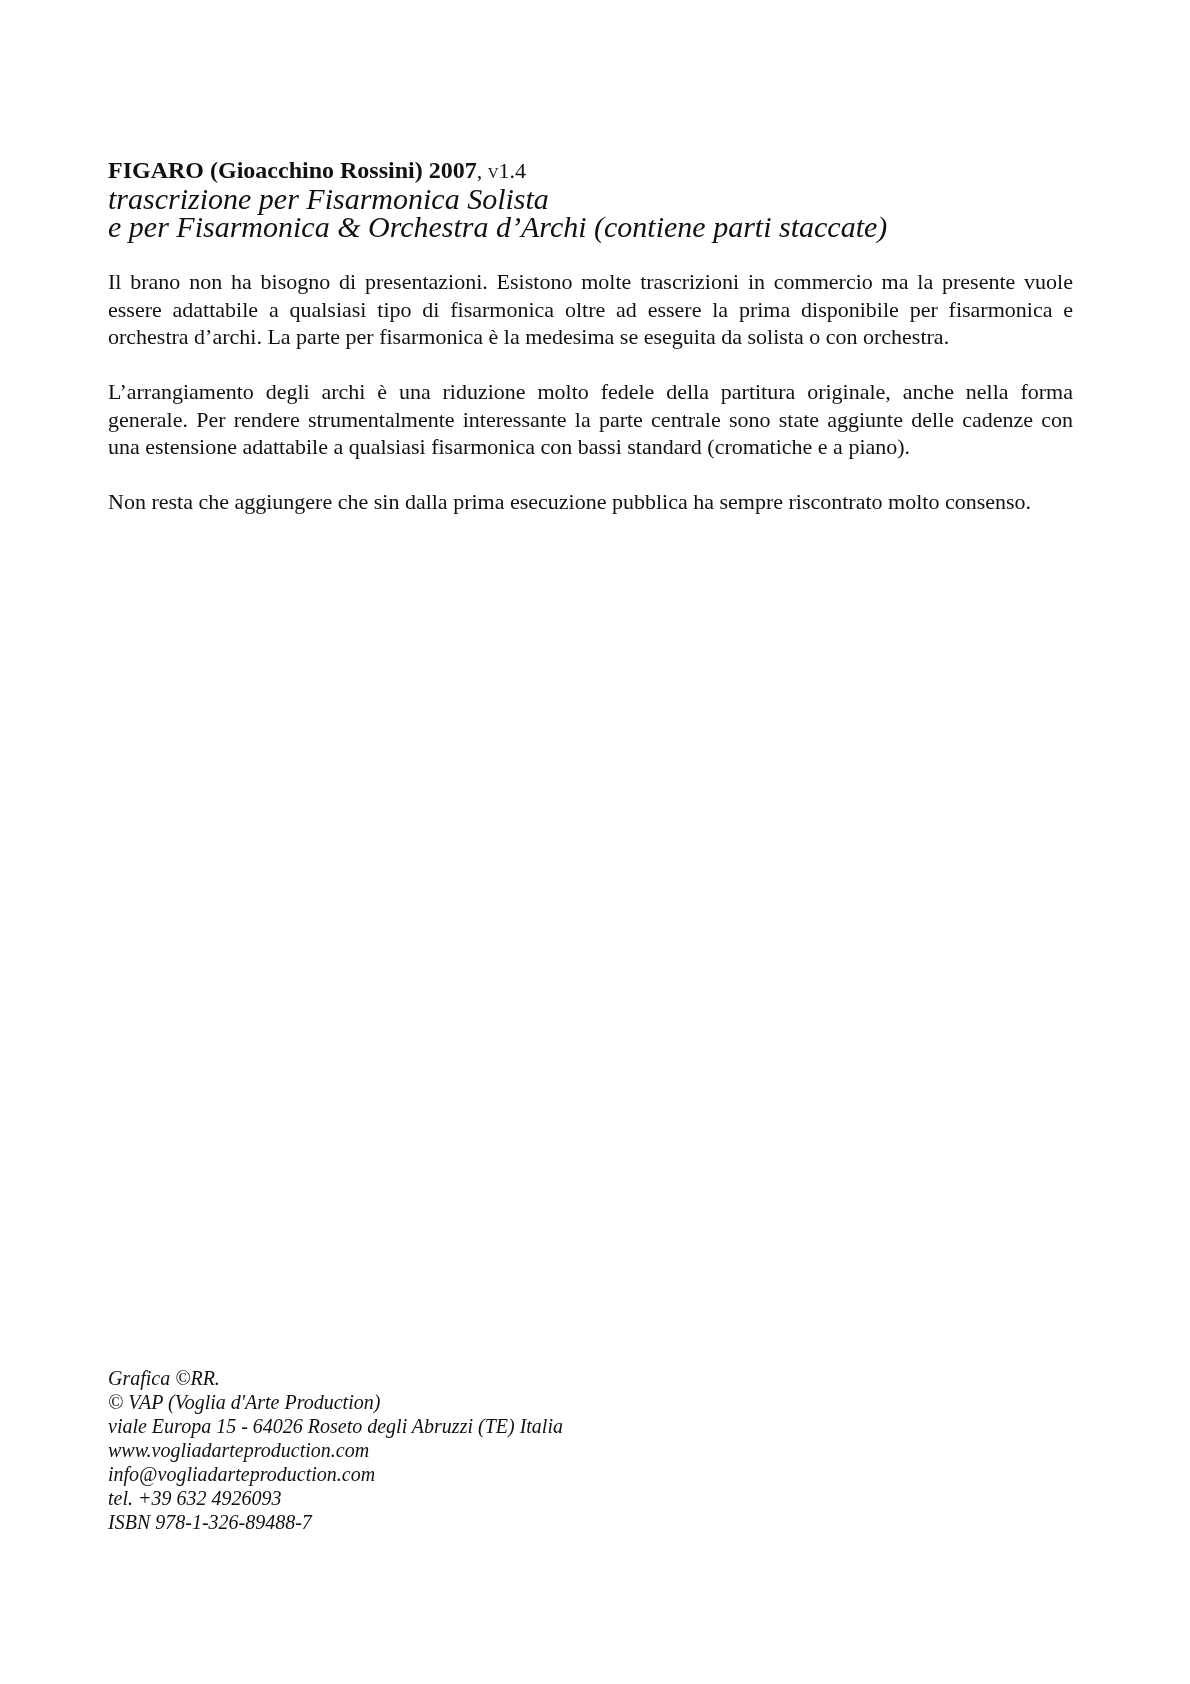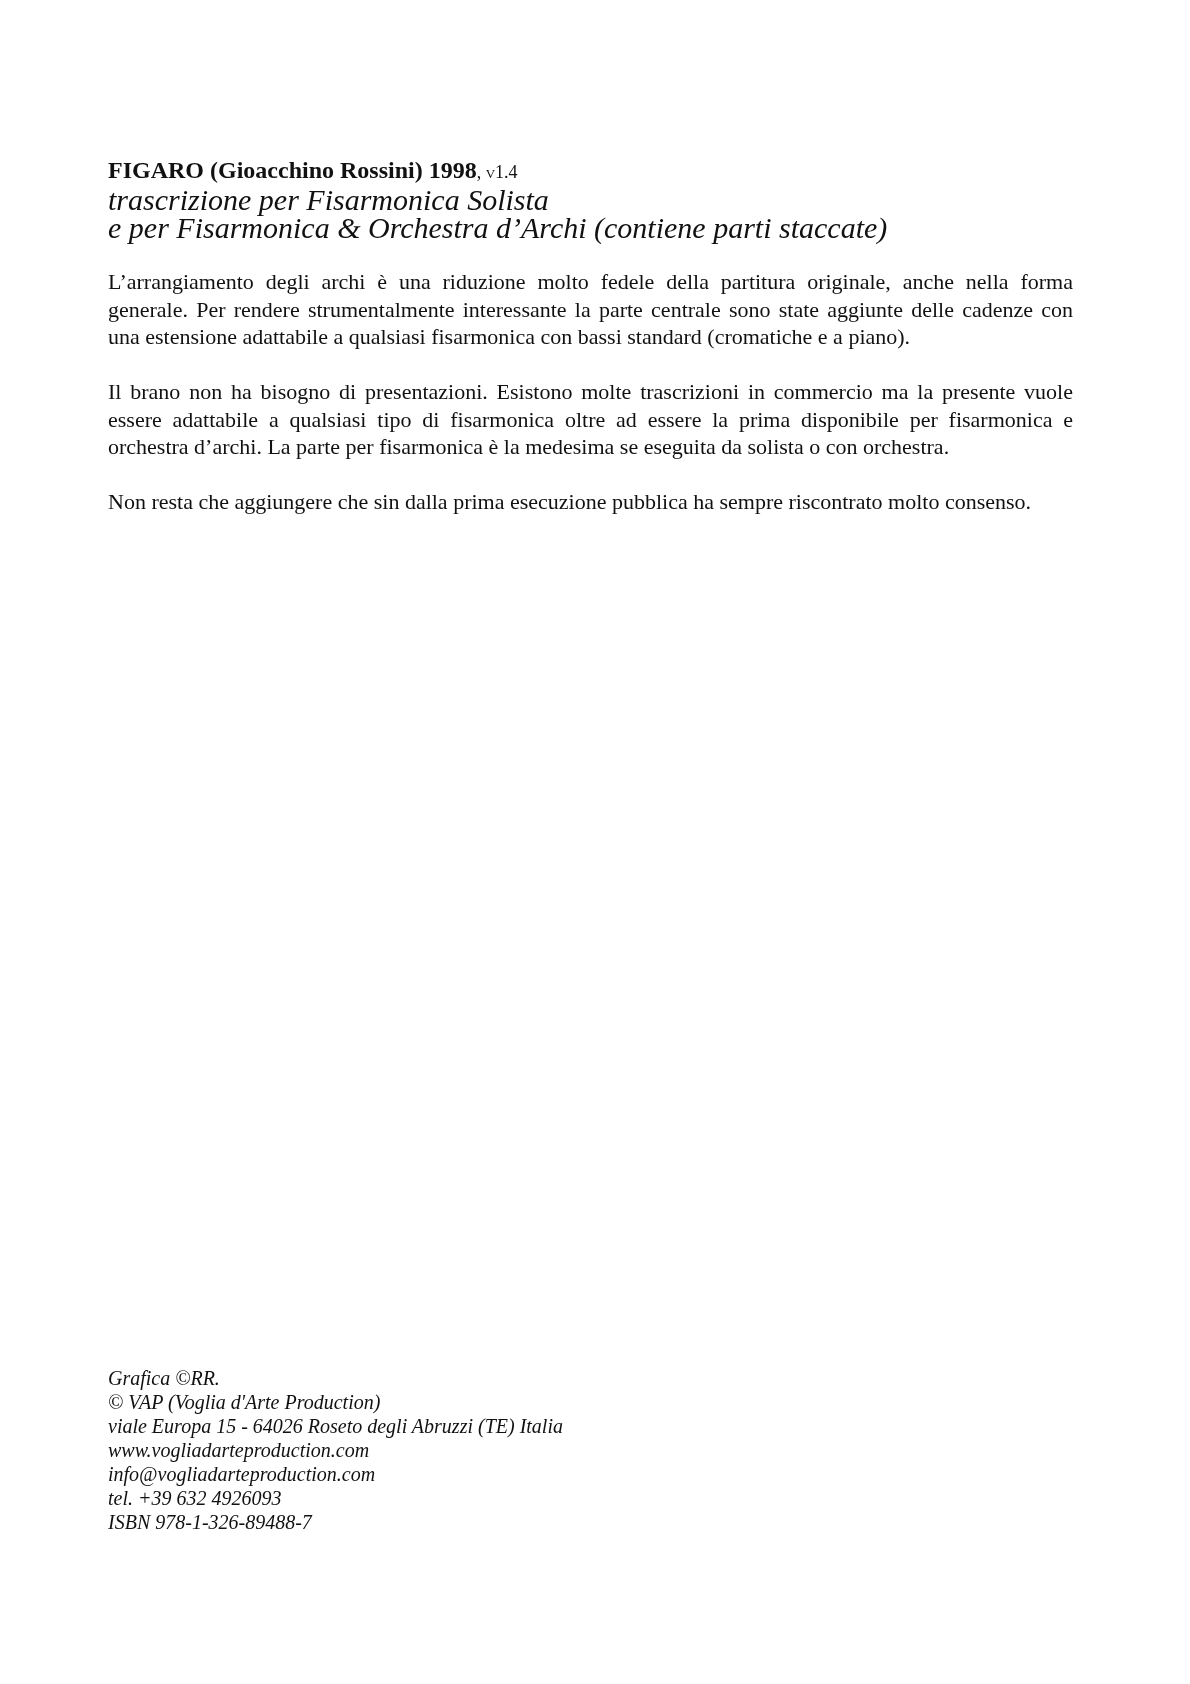--- a/index.html
+++ b/index.html
@@ -26,21 +26,21 @@
     font-size: 24px;
     line-height: 28px;
     white-space: nowrap;
   }
   .title-bold {
     font-weight: bold;
   }
   .title-suffix {
     font-weight: normal;
     font-variant: small-caps;
-    font-size: 18px;
+    font-size: 22px;
   }
   .subtitle {
     font-style: italic;
     font-size: 30px;
     line-height: 27.5px;
   }
   .body-text {
     position: absolute;
     top: 268px;
     left: 108px;
@@ -64,29 +64,29 @@
     line-height: 24px;
   }
 </style>
 </head>
 <body>
 
 <div class="page">
 
   <header class="title-block">
     <div class="title-line">
-      <span class="title-bold">FIGARO (Gioacchino Rossini) 1998</span><span class="title-suffix">, v1.4</span>
+      <span class="title-bold">FIGARO (Gioacchino Rossini) 2007</span><span class="title-suffix">, v1.4</span>
     </div>
     <div class="subtitle">trascrizione per Fisarmonica Solista</div>
     <div class="subtitle">e per Fisarmonica &amp; Orchestra d’Archi (contiene parti staccate)</div>
   </header>
 
   <main class="body-text">
+    <p>Il brano non ha bisogno di presentazioni. Esistono molte trascrizioni in commercio ma la presente vuole essere adattabile a qualsiasi tipo di fisarmonica oltre ad essere la prima disponibile per fisarmonica e orchestra d’archi. La parte per fisarmonica è la medesima  se eseguita da solista o con orchestra.</p>
     <p>L’arrangiamento degli archi è una riduzione molto fedele della partitura originale, anche nella forma generale. Per rendere strumentalmente interessante la parte centrale sono state aggiunte delle cadenze con una estensione adattabile a qualsiasi fisarmonica con bassi standard (cromatiche e a piano).</p>
-    <p>Il brano non ha bisogno di presentazioni. Esistono molte trascrizioni in commercio ma la presente vuole essere adattabile a qualsiasi tipo di fisarmonica oltre ad essere la prima disponibile per fisarmonica e orchestra d’archi. La parte per fisarmonica è la medesima  se eseguita da solista o con orchestra.</p>
     <p>Non resta che aggiungere che sin dalla prima esecuzione pubblica ha sempre riscontrato molto consenso.</p>
   </main>
 
   <footer class="colophon">
     <div>Grafica ©RR.</div>
     <div>© VAP (Voglia d'Arte Production)</div>
     <div>viale Europa 15 - 64026 Roseto degli Abruzzi (TE) Italia</div>
     <div>www.vogliadarteproduction.com</div>
     <div>info@vogliadarteproduction.com</div>
     <div>tel. +39 632 4926093</div>

